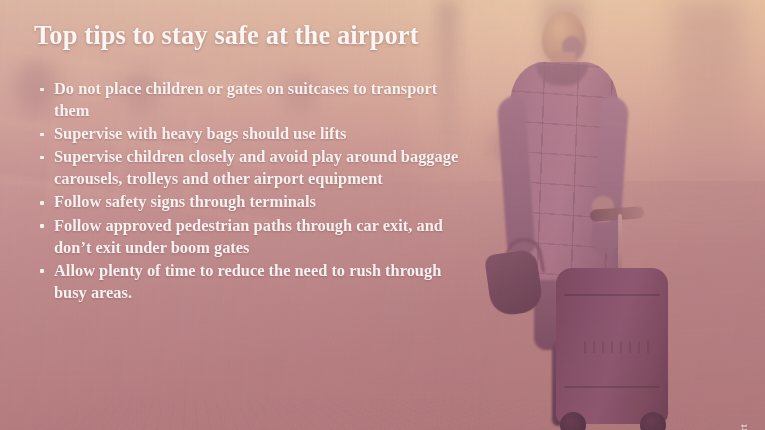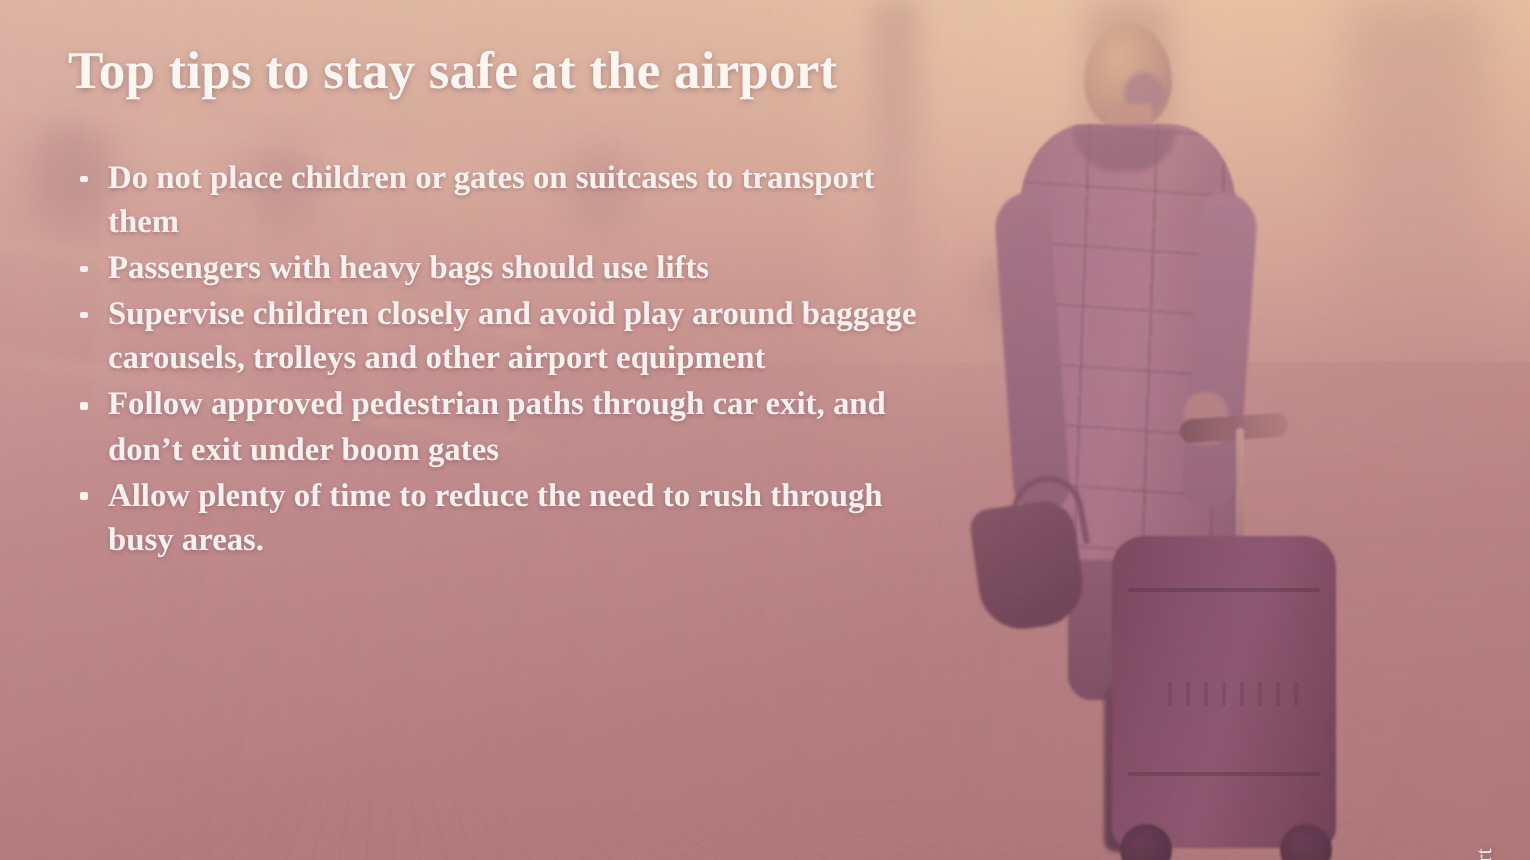--- a/index.html
+++ b/index.html
@@ -554,22 +554,23 @@
     <div class="duotone-lift"></div>
     <div class="text-scrim"></div>
   </div>
 
   <div class="content">
 
     <div class="title">Top tips to stay safe at the airport</div>
 
     <ul class="bullets">
       <li class="bullet">Do not place children or gates on suitcases to transport them</li>
-      <li class="bullet">Passengers with heavy bags should use lifts</li>
+      <li class="bullet">Supervise with heavy bags should use lifts</li>
       <li class="bullet">Supervise children closely and avoid play around baggage carousels, trolleys and other airport equipment</li>
+      <li class="bullet">Follow safety signs through terminals</li>
       <li class="bullet">Follow approved pedestrian paths through car exit, and don’t exit under boom gates</li>
       <li class="bullet">Allow plenty of time to reduce the need to rush through busy areas.</li>
     </ul>
 
     <div class="source">Source: Brisbane Airport</div>
 
   </div>
 </div>
 
 </body></html>

